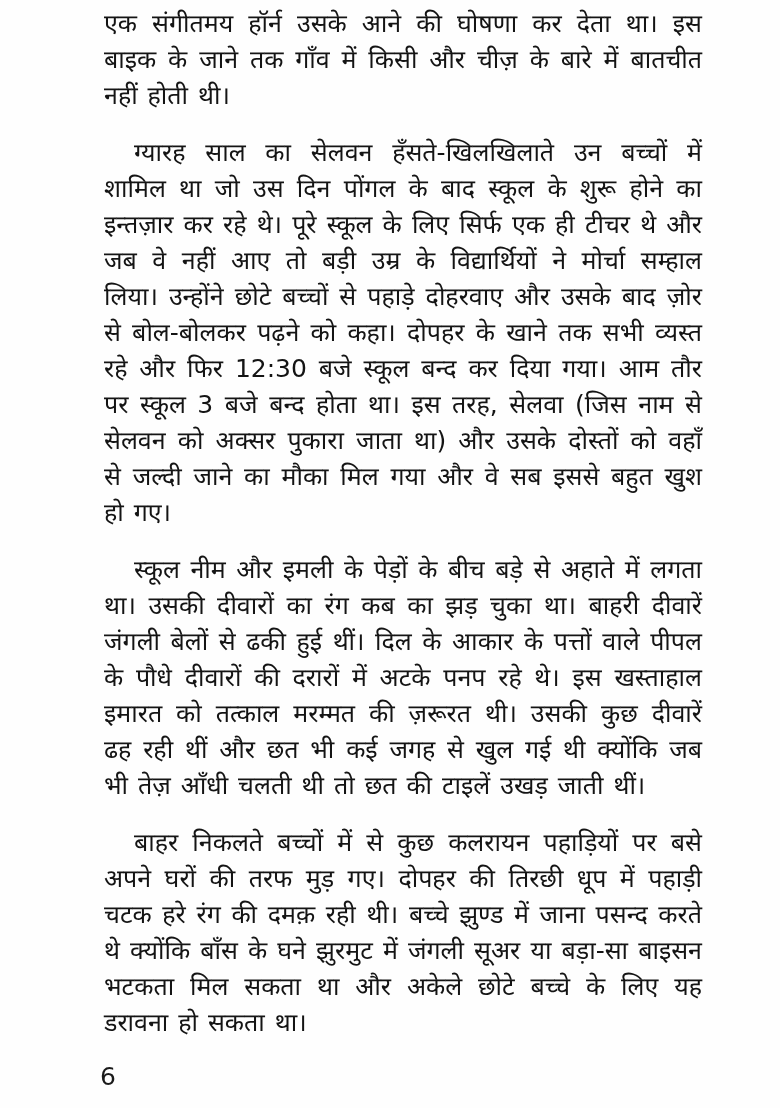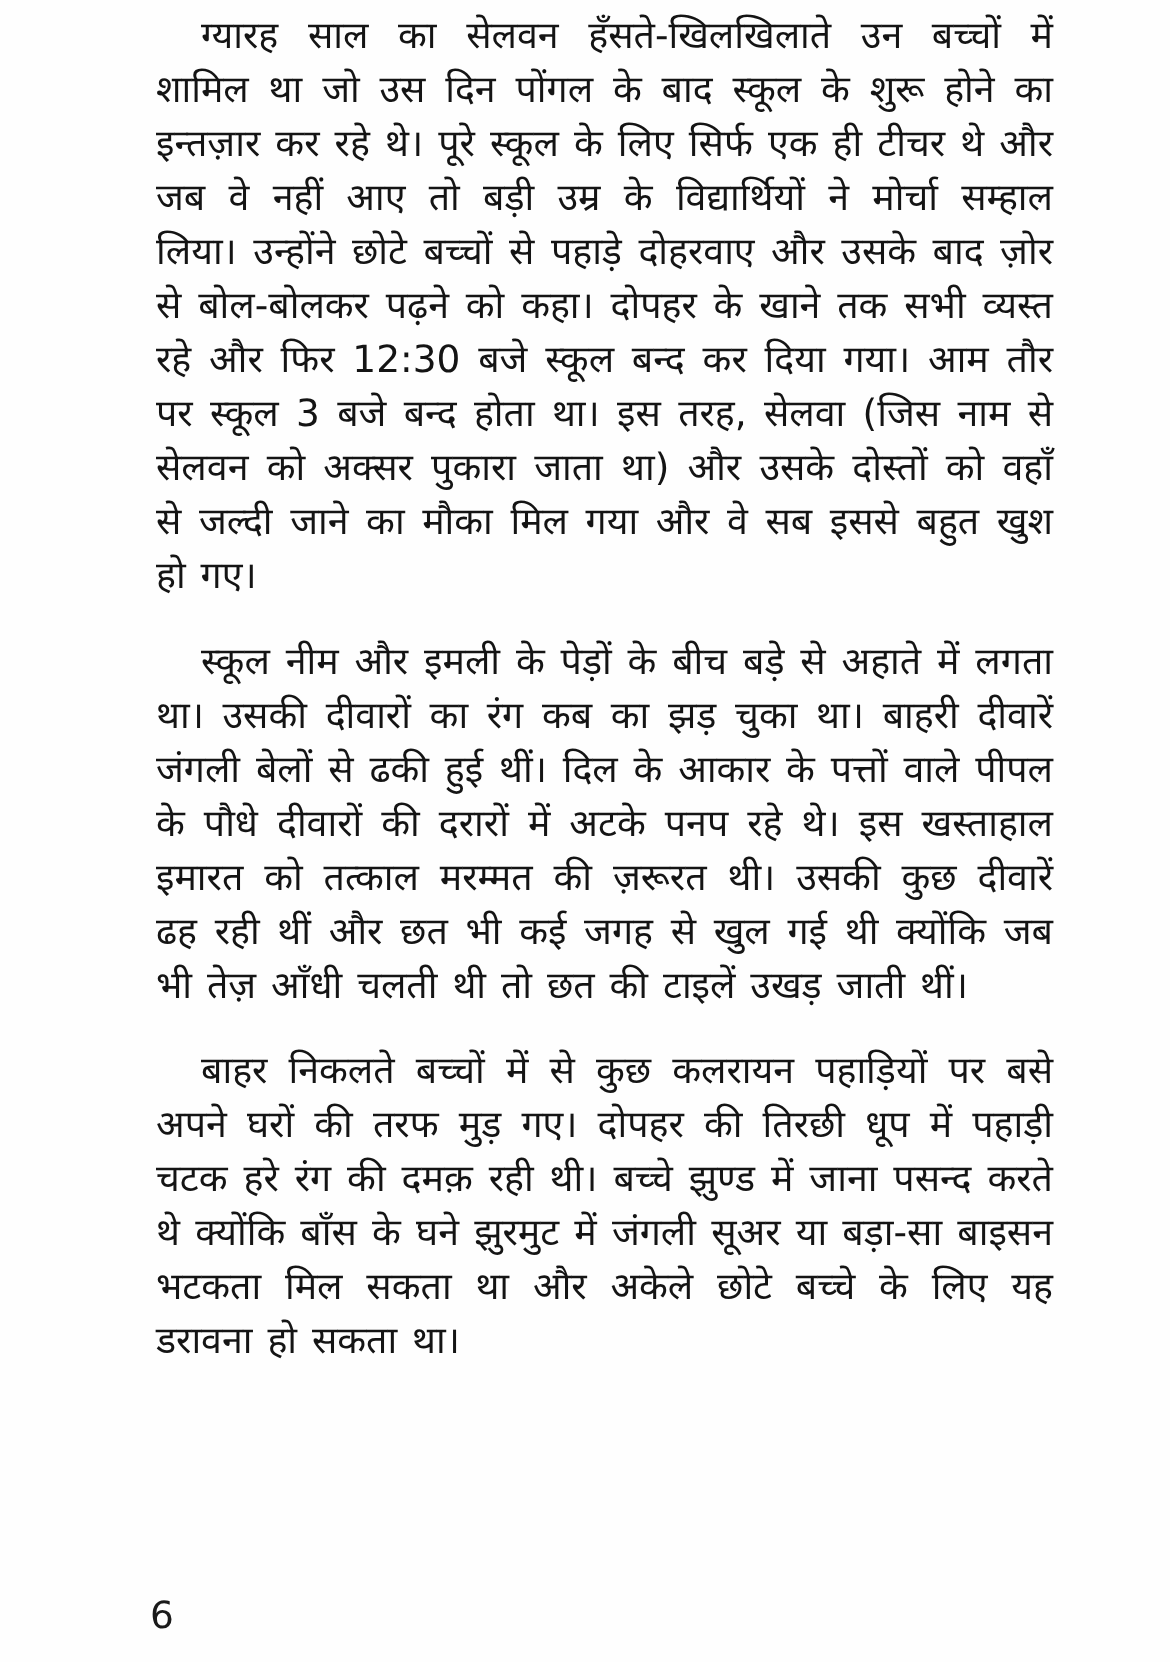--- a/index.html
+++ b/index.html
@@ -40,18 +40,19 @@
       font-size: 25px;
       line-height: 30px;
       color: #1a1a1a;
     }
   </style>
 </head>
 <body>
 
 <div class="book-page">
   <div class="text-block">
+    <p>एक संगीतमय हॉर्न उसके आने की घोषणा कर देता था। इस बाइक के जाने तक गाँव में किसी और चीज़ के बारे में बातचीत नहीं होती थी।</p>
     <p class="indent">ग्यारह साल का सेलवन हँसते-खिलखिलाते उन बच्चों में शामिल था जो उस दिन पोंगल के बाद स्कूल के शुरू होने का इन्तज़ार कर रहे थे। पूरे स्कूल के लिए सिर्फ एक ही टीचर थे और जब वे नहीं आए तो बड़ी उम्र के विद्यार्थियों ने मोर्चा सम्हाल लिया। उन्होंने छोटे बच्चों से पहाड़े दोहरवाए और उसके बाद ज़ोर से बोल-बोलकर पढ़ने को कहा। दोपहर के खाने तक सभी व्यस्त रहे और फिर 12:30 बजे स्कूल बन्द कर दिया गया। आम तौर पर स्कूल 3 बजे बन्द होता था। इस तरह, सेलवा (जिस नाम से सेलवन को अक्सर पुकारा जाता था) और उसके दोस्तों को वहाँ से जल्दी जाने का मौका मिल गया और वे सब इससे बहुत खुश हो गए।</p>
     <p class="indent">स्कूल नीम और इमली के पेड़ों के बीच बड़े से अहाते में लगता था। उसकी दीवारों का रंग कब का झड़ चुका था। बाहरी दीवारें जंगली बेलों से ढकी हुई थीं। दिल के आकार के पत्तों वाले पीपल के पौधे दीवारों की दरारों में अटके पनप रहे थे। इस खस्ताहाल इमारत को तत्काल मरम्मत की ज़रूरत थी। उसकी कुछ दीवारें ढह रही थीं और छत भी कई जगह से खुल गई थी क्योंकि जब भी तेज़ आँधी चलती थी तो छत की टाइलें उखड़ जाती थीं।</p>
     <p class="indent">बाहर निकलते बच्चों में से कुछ कलरायन पहाड़ियों पर बसे अपने घरों की तरफ मुड़ गए। दोपहर की तिरछी धूप में पहाड़ी चटक हरे रंग की दमक़ रही थी। बच्चे झुण्ड में जाना पसन्द करते थे क्योंकि बाँस के घने झुरमुट में जंगली सूअर या बड़ा-सा बाइसन भटकता मिल सकता था और अकेले छोटे बच्चे के लिए यह डरावना हो सकता था।</p>
   </div>
   <div class="page-number">6</div>
 </div>
 
 </body></html>

